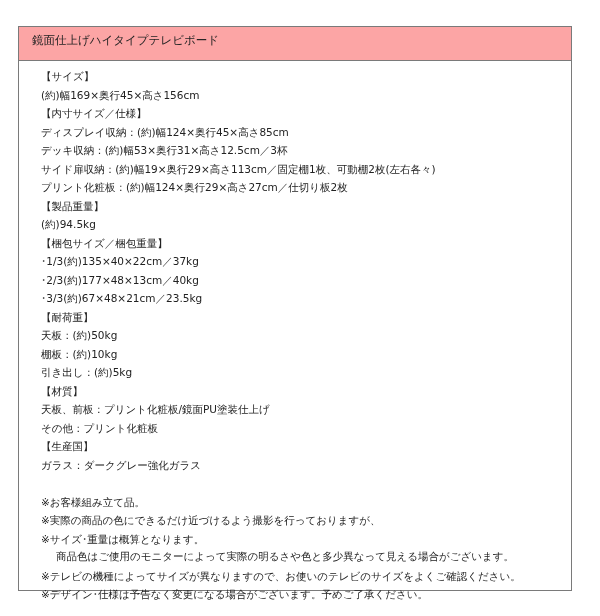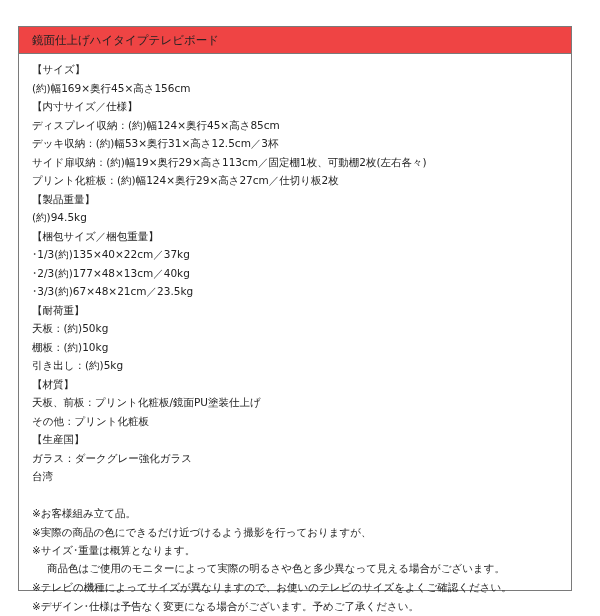--- a/index.html
+++ b/index.html
@@ -18,39 +18,40 @@
       position: absolute;
       left: 18px;
       top: 26px;
       width: 554px;
       height: 565px;
       border: 1px solid #7a7a7a;
       box-sizing: border-box;
       background: #ffffff;
     }
     .spec-header {
-      height: 27px;
-      background: #ef4444;
+      height: 34px;
+      background: #fca5a5;
       border-bottom: 1px solid #7a7a7a;
       box-sizing: border-box;
       padding-left: 13px;
       font-size: 11.5px;
       line-height: 26px;
       color: #222222;
       white-space: nowrap;
     }
     .spec-body {
       padding: 6px 0 0 13px;
       font-size: 10.5px;
       line-height: 18.5px;
       color: #222222;
     }
     .line {
       white-space: nowrap;
       height: 18.5px;
+      margin-left: 9px;
     }
     .spacer {
       height: 18.5px;
     }
     .notes .line.sub {
       padding-left: 15px;
       font-family: Liberation Serif, serif;
     }
   </style>
 </head>
@@ -81,21 +82,20 @@
     <div class="line">天板：(約)50kg</div>
     <div class="line">棚板：(約)10kg</div>
     <div class="line">引き出し：(約)5kg</div>
 
     <div class="line">【材質】</div>
     <div class="line">天板、前板：プリント化粧板/鏡面PU塗装仕上げ</div>
     <div class="line">その他：プリント化粧板</div>
     <div class="line">【生産国】</div>
 
     <div class="line">ガラス：ダークグレー強化ガラス</div>
-    <div class="line">台湾</div>
 
     <div class="spacer"></div>
 
     <div class="notes">
       <div class="line">※お客様組み立て品。</div>
       <div class="line">※実際の商品の色にできるだけ近づけるよう撮影を行っておりますが、</div>
       <div class="line">※サイズ･重量は概算となります。</div>
       <div class="line sub">商品色はご使用のモニターによって実際の明るさや色と多少異なって見える場合がございます。</div>
       <div class="line">※テレビの機種によってサイズが異なりますので、お使いのテレビのサイズをよくご確認ください。</div>
       <div class="line">※デザイン･仕様は予告なく変更になる場合がございます。予めご了承ください。</div>

